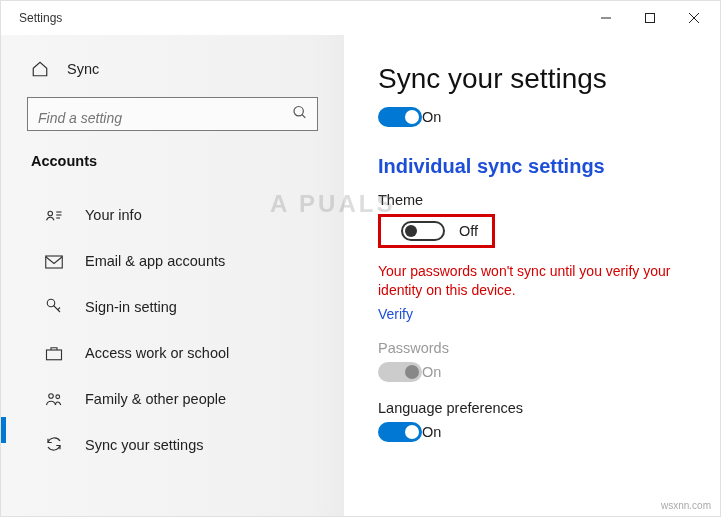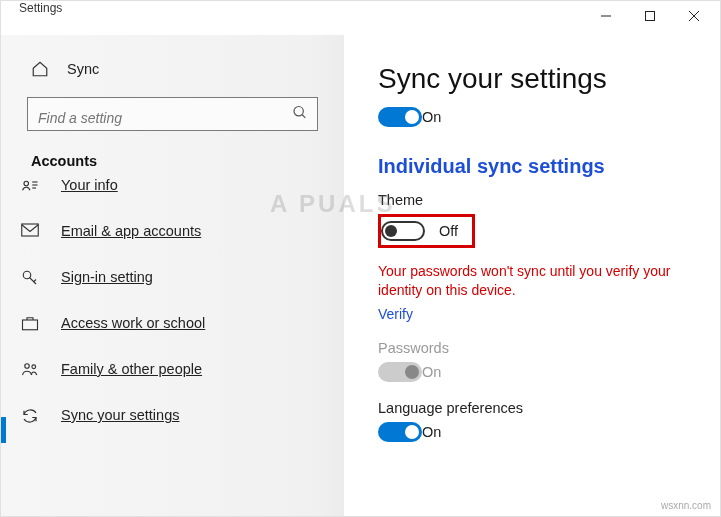--- a/index.html
+++ b/index.html
@@ -17,21 +17,21 @@
     width: 721px;
     height: 517px;
     display: flex;
     flex-direction: column;
     background: #fff;
     border: 1px solid #e0e0e0;
   }
   .titlebar {
     height: 34px;
     display: flex;
-    align-items: flex-start;
+    align-items: center;
     justify-content: space-between;
     padding: 0 4px 0 18px;
     background: #fff;
   }
   .titlebar-title {
     font-size: 12px;
     color: #333;
   }
   .win-controls {
     display: flex;
@@ -95,28 +95,27 @@
     pointer-events: none;
   }
   .section-header {
     font-weight: 600;
     font-size: 14.5px;
     padding: 12px 0 8px 30px;
     color: #111;
   }
   .nav-item {
     display: flex;
-    align-items: flex-start;
+    align-items: flex-end;
     height: 46px;
-    padding-left: 20px;
+    padding-left: 44px;
     gap: 22px;
     color: #222;
     cursor: pointer;
     position: relative;
-    text-decoration: underline;
   }
   .nav-item .icon { width: 18px; display:flex; align-items:center; justify-content:center; }
   .nav-item .label { font-size: 14.5px; }
   .nav-item.active::before {
     content: "";
     position: absolute;
     left: 0;
     top: 10px;
     bottom: 10px;
     width: 5px;
@@ -199,21 +198,21 @@
   .setting-label {
     font-size: 14.5px;
     color: #222;
     margin-bottom: 6px;
   }
   .setting-label.disabled { color: #9a9a9a; }
   .highlight-box {
     border: 3px solid #d40000;
     display: inline-flex;
     align-items: center;
-    padding: 4px 14px 4px 0;
+    padding: 4px 14px 4px 20px;
     gap: 14px;
     margin-bottom: 14px;
   }
   .warn-text {
     color: #d40000;
     font-size: 14px;
     line-height: 1.35;
     margin-bottom: 6px;
     max-width: 330px;
   }

